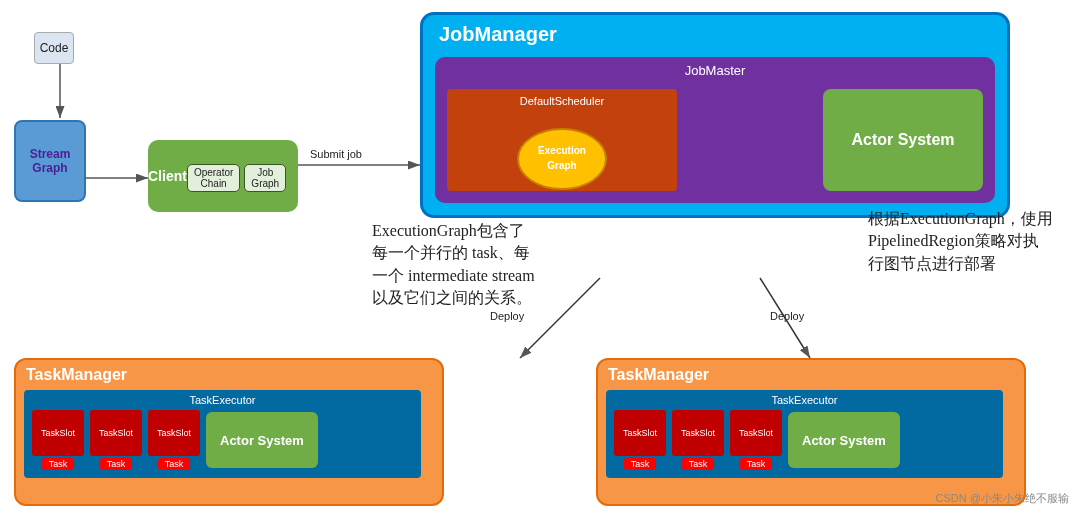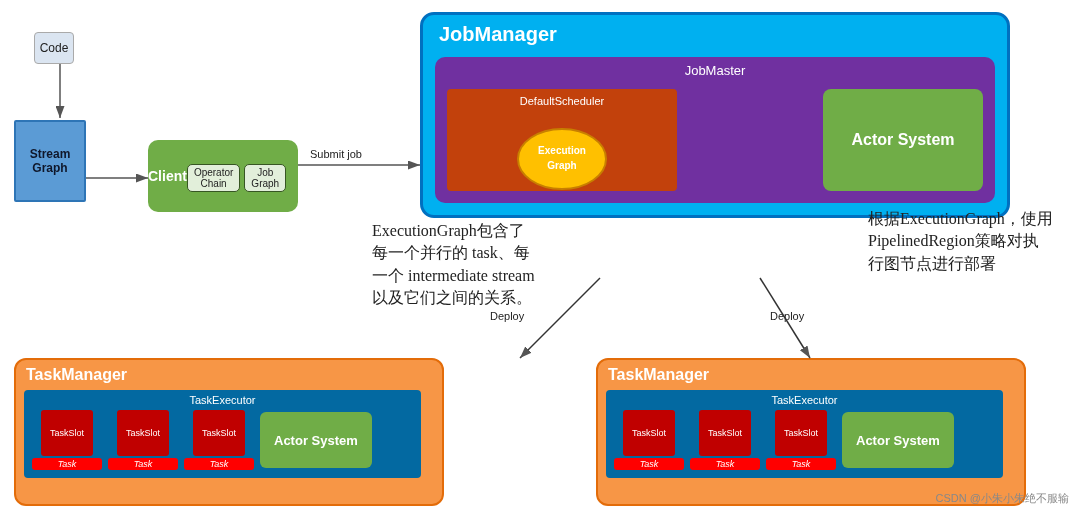--- a/index.html
+++ b/index.html
@@ -22,26 +22,26 @@
     }
 
     
     .stream-graph {
       position: absolute;
       left: 14px;
       top: 120px;
       width: 72px;
       height: 82px;
       background: #5b9bd5;
-      border-radius: 2px;
+      border-radius: 8px;
       display: flex;
       align-items: center;
       justify-content: center;
       text-align: center;
-      color: #0f172a;
+      color: #4c1d95;
       font-size: 12px;
       font-weight: bold;
       border: 2px solid #2e75b6;
     }
 
     
     .code-box {
       position: absolute;
       left: 34px;
       top: 32px;
@@ -213,23 +213,22 @@
       padding: 18px 6px;
       width: 52px;
       text-align: center;
     }
     .task-box {
       background: #ff0000;
       border-radius: 3px;
       color: #fff;
       font-size: 9px;
       padding: 1px 6px;
-      width: 70px;
-      text-align: center;
-      font-style: italic;
+      width: 32px;
+      text-align: center;
     }
     .actor-system-tm {
       background: #70ad47;
       border-radius: 6px;
       color: #fff;
       font-size: 13px;
       font-weight: bold;
       padding: 8px 14px;
       display: flex;
       align-items: center;

